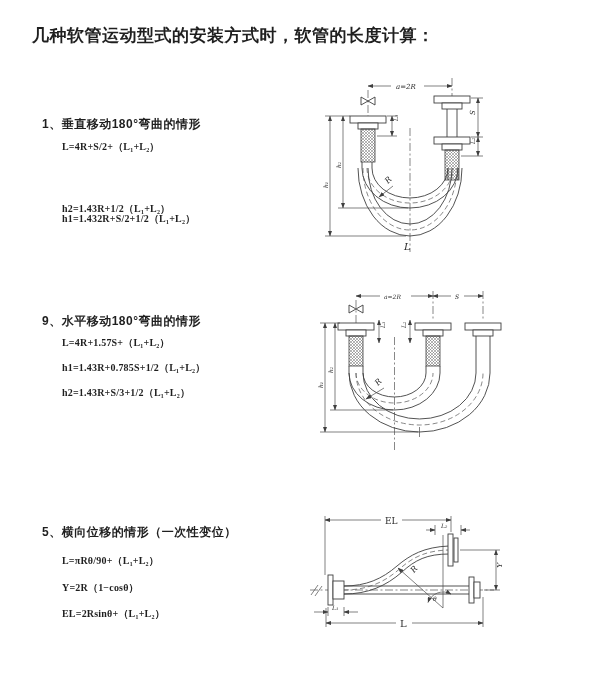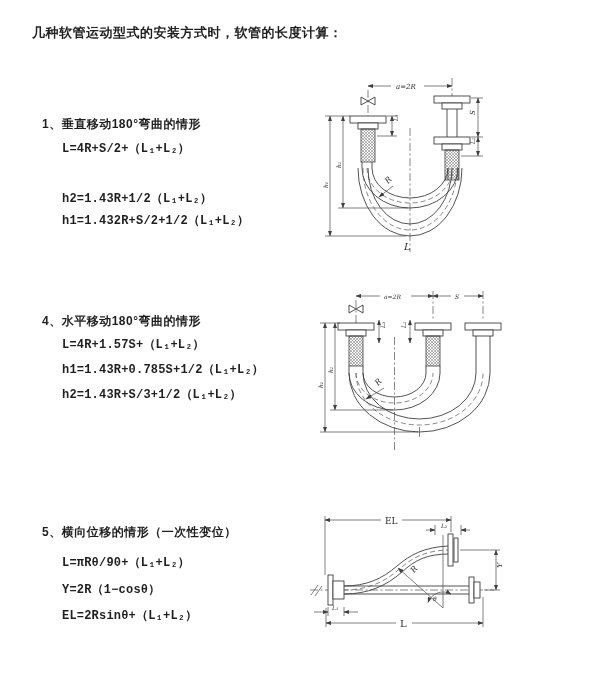--- a/index.html
+++ b/index.html
@@ -3,33 +3,33 @@
 <meta charset="utf-8">
 <style>
   html,body{margin:0;padding:0;}
   body{
     width:600px;height:675px;position:relative;background:#ffffff;
     font-family:"Liberation Sans","DejaVu Sans",sans-serif;
     color:#1f1f1f;overflow:hidden;
   }
   .page-title{
     position:absolute;left:32px;top:24px;
-    font-size:13px;font-weight:bold;letter-spacing:.5px;
+    font-size:17px;font-weight:bold;letter-spacing:.5px;
   }
   .sec-heading{
     position:absolute;left:42px;
     font-size:12px;font-weight:bold;letter-spacing:.5px;
   }
   .formula{
     position:absolute;left:62px;
-    font-size:12px;font-weight:bold;letter-spacing:.2px;
-    font-family:Liberation Mono, monospace;
+    font-size:10px;font-weight:bold;letter-spacing:.2px;
+    font-family:Liberation Serif, serif;
   }
   
-  #h1t{top:116px;} #f11{top:140px;} #f12{top:165px;margin-top:47px;} #f13{top:190px;}
+  #h1t{top:116px;} #f11{top:140px;} #f12{top:165px;margin-top:47px;} #f13{top:202px;}
   
   #h2t{top:313px;} #f21{top:336px;} #f22{top:361px;} #f23{top:386px;}
   
   #h3t{top:524px;} #f31{top:554px;} #f32{top:581px;} #f33{top:607px;text-align:center;}
 
   .dia{position:absolute;}
   #diaA{left:300px;top:70px;}
   #diaB{left:300px;top:285px;}
   #diaC{left:298px;top:505px;}
 
@@ -49,21 +49,21 @@
 </head>
 <body>
 
 <div class="page-title">几种软管运动型式的安装方式时，软管的长度计算：</div>
 
 <div class="sec-heading" id="h1t">1、垂直移动180°弯曲的情形</div>
 <div class="formula" id="f11">L=4R+S/2+（L₁+L₂）</div>
 <div class="formula" id="f12">h1=1.432R+S/2+1/2（L₁+L₂）</div>
 <div class="formula" id="f13">h2=1.43R+1/2（L₁+L₂）</div>
 
-<div class="sec-heading" id="h2t">4、水平移动180°弯曲的情形</div>
+<div class="sec-heading" id="h2t">9、水平移动180°弯曲的情形</div>
 <div class="formula" id="f21">L=4R+1.57S+（L₁+L₂）</div>
 <div class="formula" id="f22">h1=1.43R+0.785S+1/2（L₁+L₂）</div>
 <div class="formula" id="f23">h2=1.43R+S/3+1/2（L₁+L₂）</div>
 
 <div class="sec-heading" id="h3t">5、横向位移的情形（一次性变位）</div>
 <div class="formula" id="f31">L=πRθ/90+（L₁+L₂）</div>
 <div class="formula" id="f32">Y=2R（1−cosθ）</div>
 <div class="formula" id="f33">EL=2Rsinθ+（L₁+L₂）</div>
 
 <svg id="diaA" class="dia" width="290" height="195" viewBox="0 0 290 195">

